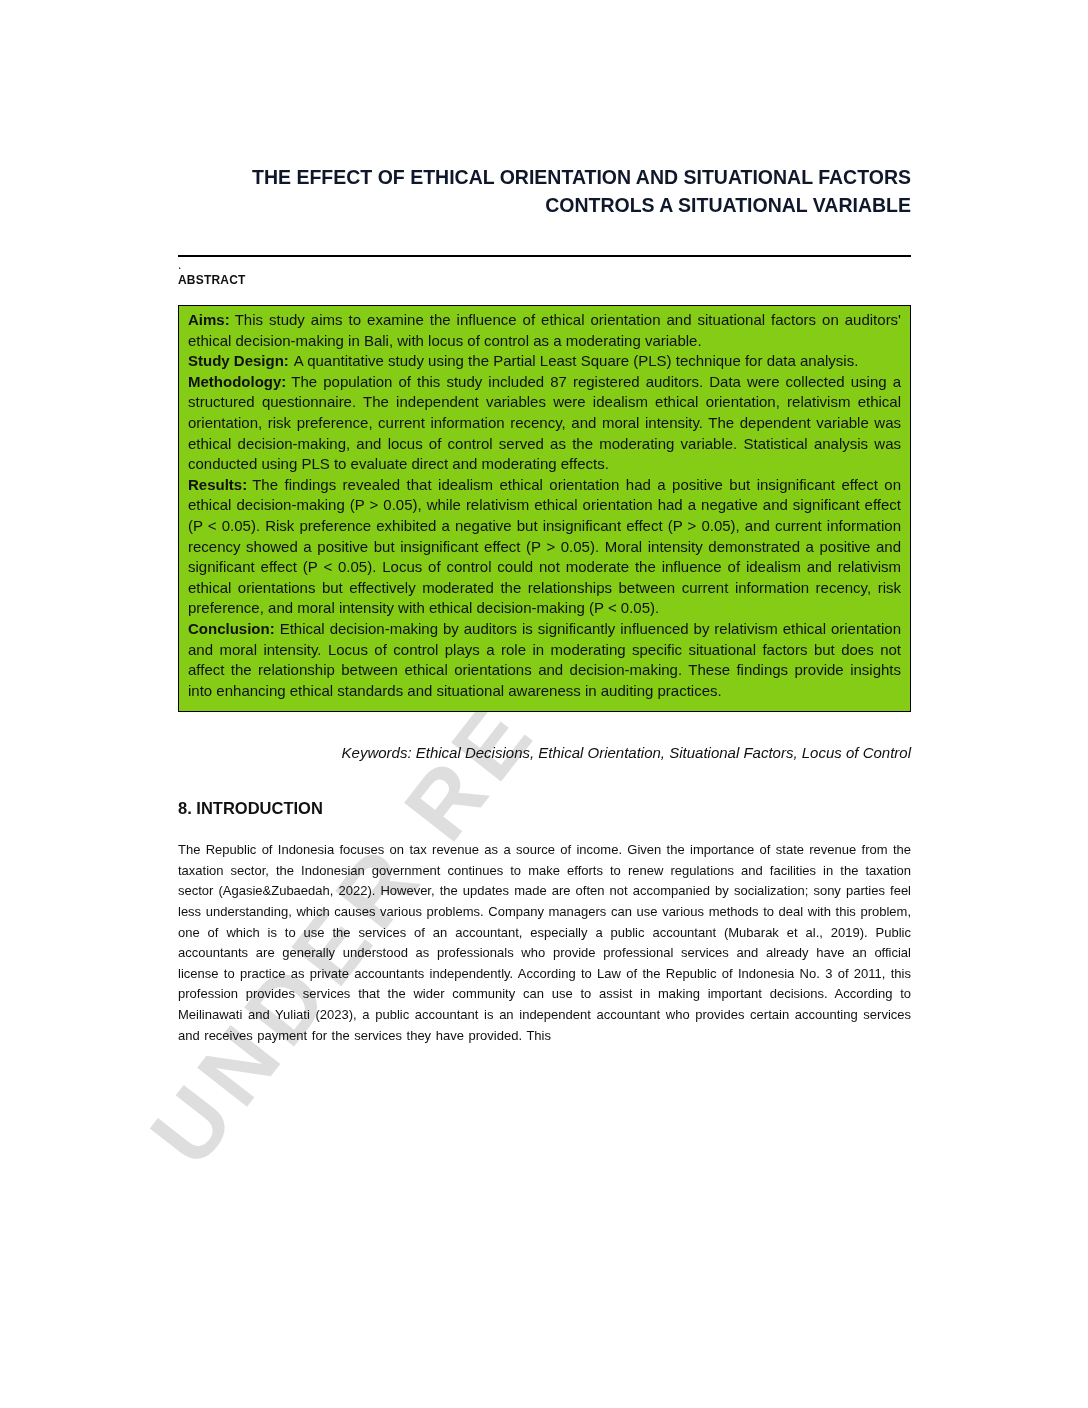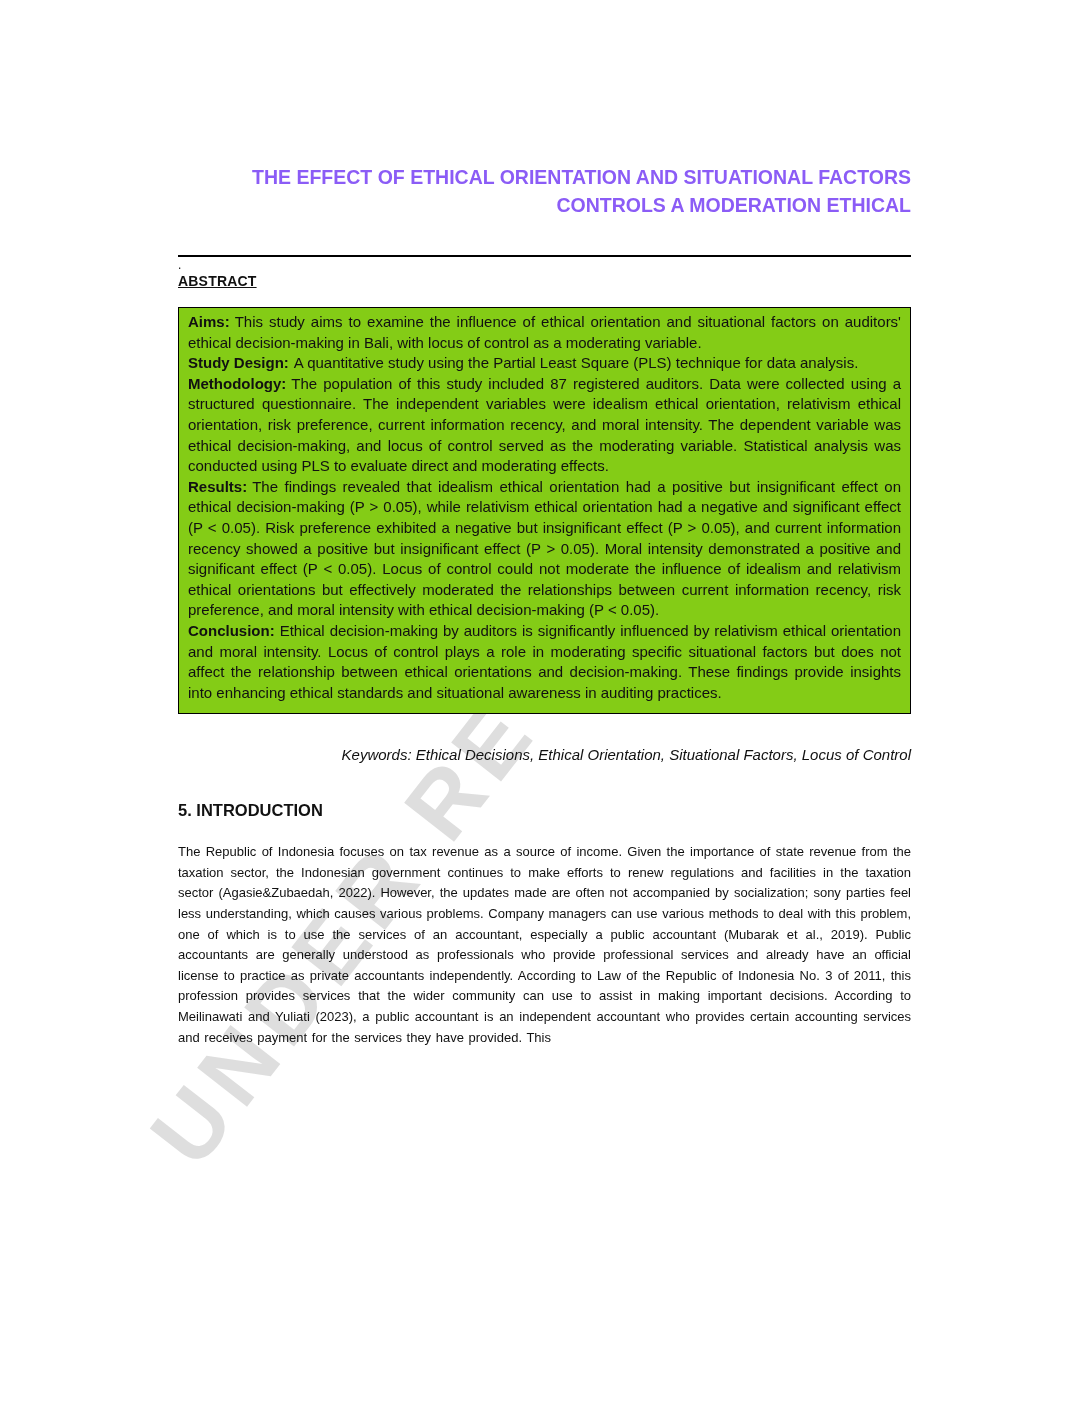--- a/index.html
+++ b/index.html
@@ -20,39 +20,38 @@
     z-index: 1;
     margin-left: 178px;
     width: 733px;
     padding-top: 163px;
   }
   .title-block {
     text-align: right;
     font-weight: bold;
     font-size: 19.5px;
     line-height: 28px;
-    color: #8b5cf6;
+    color: #0f172a;
   }
   .rule {
     border: none;
     border-top: 2.5px solid #000000;
     margin: 36px 0 0 0;
   }
   .rule-dot {
     font-size: 12px;
     line-height: 12px;
     margin-top: 2px;
     color: #111111;
   }
   .abstract-heading {
     font-weight: bold;
-    font-size: 14px;
+    font-size: 12px;
     margin-top: 2px;
     letter-spacing: 0.2px;
-    text-decoration: underline;
   }
   .abstract-box {
     margin-top: 18px;
     border: 1.6px solid #000000;
     padding: 4px 9px 10px 9px;
     background: #84cc16;
   }
   .abs-section {
     margin: 0;
     font-size: 15px;
@@ -100,36 +99,36 @@
 </style>
 </head>
 <body>
 
 <div class="watermark">UNDER REVIEW</div>
 
 <div class="page">
 
   <div class="title-block">
     <div>THE EFFECT OF ETHICAL ORIENTATION AND SITUATIONAL FACTORS</div>
-    <div>CONTROLS A MODERATION ETHICAL</div>
+    <div>CONTROLS A SITUATIONAL VARIABLE</div>
   </div>
 
   <hr class="rule">
 
   <div class="rule-dot">.</div>
 
   <div class="abstract-heading">ABSTRACT</div>
 
   <div class="abstract-box">
     <p class="abs-section"><span class="abs-label">Aims:</span><span>This study aims to examine the influence of ethical orientation and situational factors on auditors' ethical decision-making in Bali, with locus of control as a moderating variable.</span></p>
     <p class="abs-section"><span class="abs-label">Study Design:</span><span>A quantitative study using the Partial Least Square (PLS) technique for data analysis.</span></p>
     <p class="abs-section"><span class="abs-label">Methodology:</span><span>The population of this study included 87 registered auditors. Data were collected using a structured questionnaire. The independent variables were idealism ethical orientation, relativism ethical orientation, risk preference, current information recency, and moral intensity. The dependent variable was ethical decision-making, and locus of control served as the moderating variable. Statistical analysis was conducted using PLS to evaluate direct and moderating effects.</span></p>
     <p class="abs-section"><span class="abs-label">Results:</span><span>The findings revealed that idealism ethical orientation had a positive but insignificant effect on ethical decision-making (P &gt; 0.05), while relativism ethical orientation had a negative and significant effect (P &lt; 0.05). Risk preference exhibited a negative but insignificant effect (P &gt; 0.05), and current information recency showed a positive but insignificant effect (P &gt; 0.05). Moral intensity demonstrated a positive and significant effect (P &lt; 0.05). Locus of control could not moderate the influence of idealism and relativism ethical orientations but effectively moderated the relationships between current information recency, risk preference, and moral intensity with ethical decision-making (P &lt; 0.05).</span></p>
     <p class="abs-section"><span class="abs-label">Conclusion:</span><span>Ethical decision-making by auditors is significantly influenced by relativism ethical orientation and moral intensity. Locus of control plays a role in moderating specific situational factors but does not affect the relationship between ethical orientations and decision-making. These findings provide insights into enhancing ethical standards and situational awareness in auditing practices.</span></p>
   </div>
 
   <div class="keywords">Keywords: Ethical Decisions, Ethical Orientation, Situational Factors, Locus of Control</div>
 
-  <div class="section-heading">5. INTRODUCTION</div>
+  <div class="section-heading">8. INTRODUCTION</div>
 
   <p class="body-paragraph">The Republic of Indonesia focuses on tax revenue as a source of income. Given the importance of state revenue from the taxation sector, the Indonesian government continues to make efforts to renew regulations and facilities in the taxation sector (Agasie&amp;Zubaedah, 2022). However, the updates made are often not accompanied by socialization; sony parties feel less understanding, which causes various problems. Company managers can use various methods to deal with this problem, one of which is to use the services of an accountant, especially a public accountant (Mubarak et al., 2019). Public accountants are generally understood as professionals who provide professional services and already have an official license to practice as private accountants independently. According to Law of the Republic of Indonesia No. 3 of 2011, this profession provides services that the wider community can use to assist in making important decisions. According to Meilinawati and Yuliati (2023), a public accountant is an independent accountant who provides certain accounting services and receives payment for the services they have provided. This</p>
 
 </div>
 
 </body></html>

